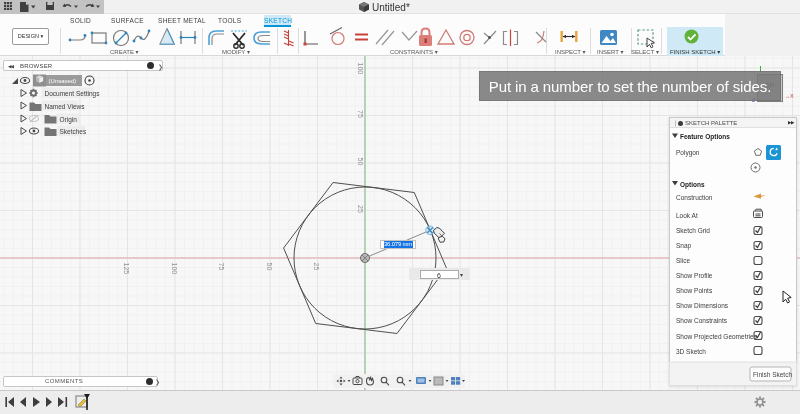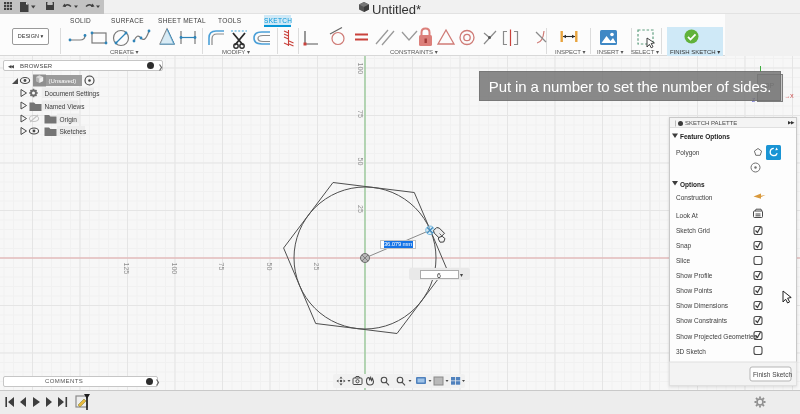--- a/index.html
+++ b/index.html
@@ -29,21 +29,21 @@
     <path d="M64.5 3.5 l-2 3 l3.6 0.6 z"></path>
     <path d="M92.5 3.5 l2 3 l-3.6 0.6 z"></path>
     <path d="M74 5.5h4l-2 2.6z M96 5.5h4l-2 2.6z"></path>
   </g>
 </svg>
 <svg class="abs" style="left:358px;top:1px" width="12" height="12">
   <path d="M6 1 L11 3.5 L11 8.5 L6 11 L1 8.5 L1 3.5 Z" fill="#555"></path>
   <path d="M6 1 L11 3.5 L6 6 L1 3.5 Z" fill="#777"></path>
   <path d="M6 6 L11 3.5 L11 8.5 L6 11 Z" fill="#3c3c3c"></path>
 </svg>
-<div class="abs" style="left:372px;top:2px;font-size:13px;color:#333">Untitled*</div>
+<div class="abs" style="left:372px;top:2px;font-size:10px;color:#333">Untitled*</div>
 
 <div class="abs" style="left:0;top:14px;width:800px;height:42px;background:#fcfcfc;border-bottom:1px solid #d8d8d8"></div>
 <div class="abs" style="left:725px;top:14px;width:75px;height:42px;background:#f1f1f1"></div>
 <div class="tab" style="left:70px">SOLID</div>
 <div class="tab" style="left:111px">SURFACE</div>
 <div class="tab" style="left:158px">SHEET METAL</div>
 <div class="tab" style="left:218px">TOOLS</div>
 <div class="abs" style="left:264px;top:15px;width:27px;height:12px;background:#cfe9f7;border-bottom:2px solid #0696d7;color:#0696d7;font-size:6.5px;line-height:11px;text-align:center;letter-spacing:0.3px">SKETCH</div>
 <div class="abs" style="left:12px;top:28px;width:37px;height:17px;background:#fff;border:1px solid #9a9a9a;border-radius:2px;font-size:5.5px;color:#333;text-align:center;line-height:15px">DESIGN ▾</div>
 

